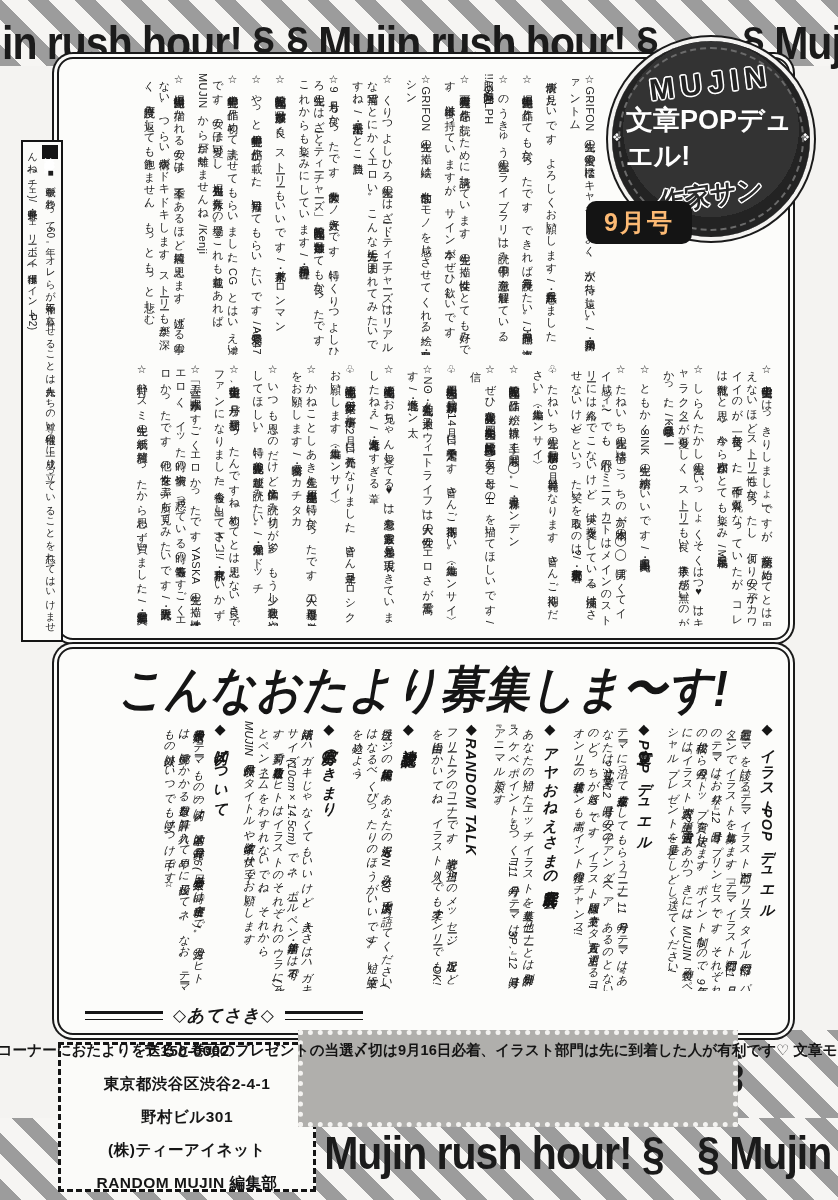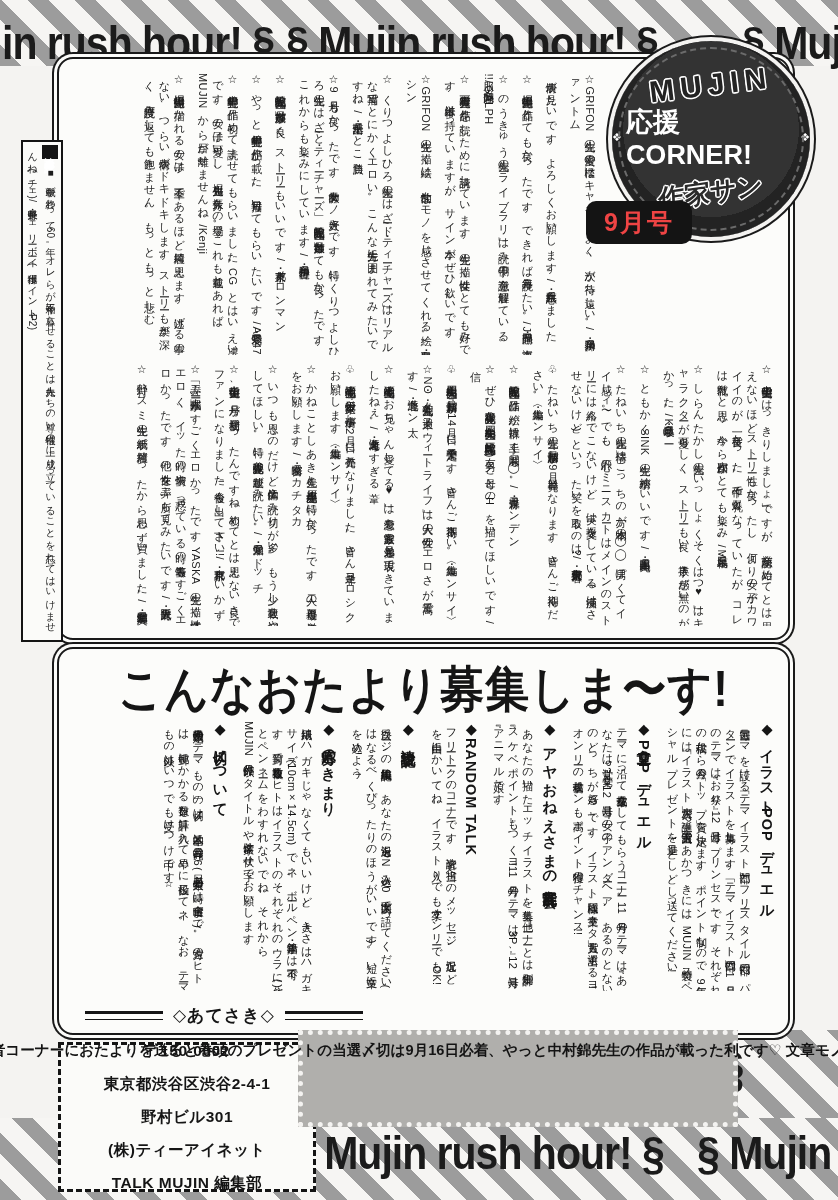--- a/index.html
+++ b/index.html
@@ -17,21 +17,21 @@
                  color:#1b1b1b; white-space:nowrap; transform:scaleY(1.12); transform-origin:top left; }
   .bt1 { left:2px; top:18px; } .bt2 { left:286px; top:18px; } .bt3 { left:742px; top:18px; }
   .bb1 { left:292px; top:10px; } .bb2 { left:697px; top:10px; }
   .lone-section-mark { position:absolute; left:716px; top:1040px; font-size:52px; font-weight:900;
                        color:#1b1b1b; z-index:2; }
 
   
   .framed { position:absolute; background:#fcfcfa; border:2px solid #1a1a1a; border-radius:16px;
             box-shadow:0 0 0 3px #fcfcfa, 0 0 0 5px #1a1a1a; z-index:2; }
   .letters-box { left:57px; top:57px; width:733px; height:583px; }
-  .recruit-box { left:57px; top:647px; width:733px; height:388px; }
+  .recruit-box { left:57px; top:647px; width:733px; height:388px;font-style:italic; }
 
   
   .vband { position:absolute; display:flex; flex-direction:row-reverse; align-items:stretch;
            gap:9px; overflow:hidden; }
   .vtext { writing-mode:vertical-rl; text-orientation:mixed; font-size:11px; line-height:1.35;
            letter-spacing:0.4px; height:100%; color:#1c1c1c; }
   .band-a { top:14px; left:14px; right:14px; height:282px; }
   .band-b { top:304px; left:14px; right:14px; bottom:12px; }
   .badge-spacer { width:168px; flex:0 0 auto; }
 
@@ -42,21 +42,21 @@
            display:flex; flex-direction:column; align-items:center; justify-content:center; }
   .badge::after { content:""; position:absolute; inset:6px; border:2px dashed #6b6b6b; border-radius:50%; }
   .badge-title { font-size:30px; font-weight:900; letter-spacing:6px; color:#232323; transform:rotate(-7deg);
                  text-shadow:-1.5px 0 #fff,1.5px 0 #fff,0 -1.5px #fff,0 1.5px #fff,-1px -1px #fff,1px 1px #fff,1px -1px #fff,-1px 1px #fff; }
   .badge-sub { font-size:27px; font-weight:900; color:#ffffff; letter-spacing:0; margin-top:2px;
                display:flex; align-items:center; gap:4px; }
   .badge-deco { font-size:11px; color:#ffffff; }
   .badge-sub2 { font-size:26px; font-weight:900; color:#2a2a2a; transform:rotate(-8deg) skewX(-6deg); margin-top:4px;
                 text-shadow:-1.5px 0 #fff,1.5px 0 #fff,0 -1.5px #fff,0 1.5px #fff,-1px -1px #fff,1px 1px #fff,1px -1px #fff,-1px 1px #fff; }
   .issue-label { position:absolute; right:96px; top:142px; width:106px; height:43px; z-index:6;
-                 background:#141414; color:#ef4444; border-radius:10px; display:flex; align-items:center;
+                 background:#141414; color:#fdba74; border-radius:10px; display:flex; align-items:center;
                  justify-content:center; font-size:25px; font-weight:900; letter-spacing:2px; }
 
   
   .sidebar-note { position:absolute; left:21px; top:140px; width:42px; height:502px; z-index:3;
                   background:#fbfbf9; border:2px solid #141414; padding:3px 2px;
                   writing-mode:vertical-rl; text-orientation:mixed; }
   .sidebar-head { display:inline-block; background:#141414; color:#fff; font-size:10.5px; font-weight:700;
                   padding:3px 1px; letter-spacing:2px; margin-bottom:4px; }
   .sidebar-body { font-size:10px; line-height:1.4; letter-spacing:0.3px; color:#1c1c1c; }
 
@@ -104,21 +104,21 @@
     <span class="sidebar-head">読者後記</span>
     <span class="sidebar-body">■戦争が終わって60年。オレらが今平和に暮らせることは先人たちの尊い犠牲の上に成り立っていることを忘れてはいけませんね(チェ)/長野県・チェリーボーイ(獲得ポイント・P2)</span>
   </div>
 
   <div class="framed letters-box">
 
     <div class="badge">
       <span class="badge-title">MUJIN</span>
       <span class="badge-sub">
         <span class="badge-deco">❖</span>
-        <span>応援CORNER!</span>
+        <span>文章POPデュエル!</span>
         <span class="badge-deco">❖</span>
       </span>
       <span class="badge-sub2">作家サン</span>
     </div>
     <div class="issue-label">9月号</div>
 
     <div class="vband band-a">
       <div class="badge-spacer"></div>
 
     <div class="vtext">☆GRIFON先生の「蜜愛の檻」はキャラもよく、次が待ち遠しい。/神奈川県・ファントム</div>
@@ -203,23 +203,23 @@
       <div class="ornament"></div>
     </div>
   </div>
 
   <div class="address-box">
 
   <div class="address-line">〒150-0002</div>
       <div class="address-line">東京都渋谷区渋谷2-4-1</div>
       <div class="address-line">野村ビル301</div>
       <div class="address-line">(株)ティーアイネット</div>
-      <div class="address-line">TALK MUJIN 編集部</div>
+      <div class="address-line">RANDOM MUJIN 編集部</div>
     </div>
 
   <div class="notice-box">
 
   <div class="notice-line">読者コーナーにおたよりを送ると巻頭のプレゼントの当選</div>
-      <div class="notice-line">〆切は9月16日必着、やっと中村錦先生の作品が載った</div>
+      <div class="notice-line">〆切は9月16日必着、イラスト部門は先に到着した人が有</div>
       <div class="notice-line">利です♡ 文章モノは巻末アンケートハガキでもOK</div>
     </div>
 
 </div>
 
 </body></html>

